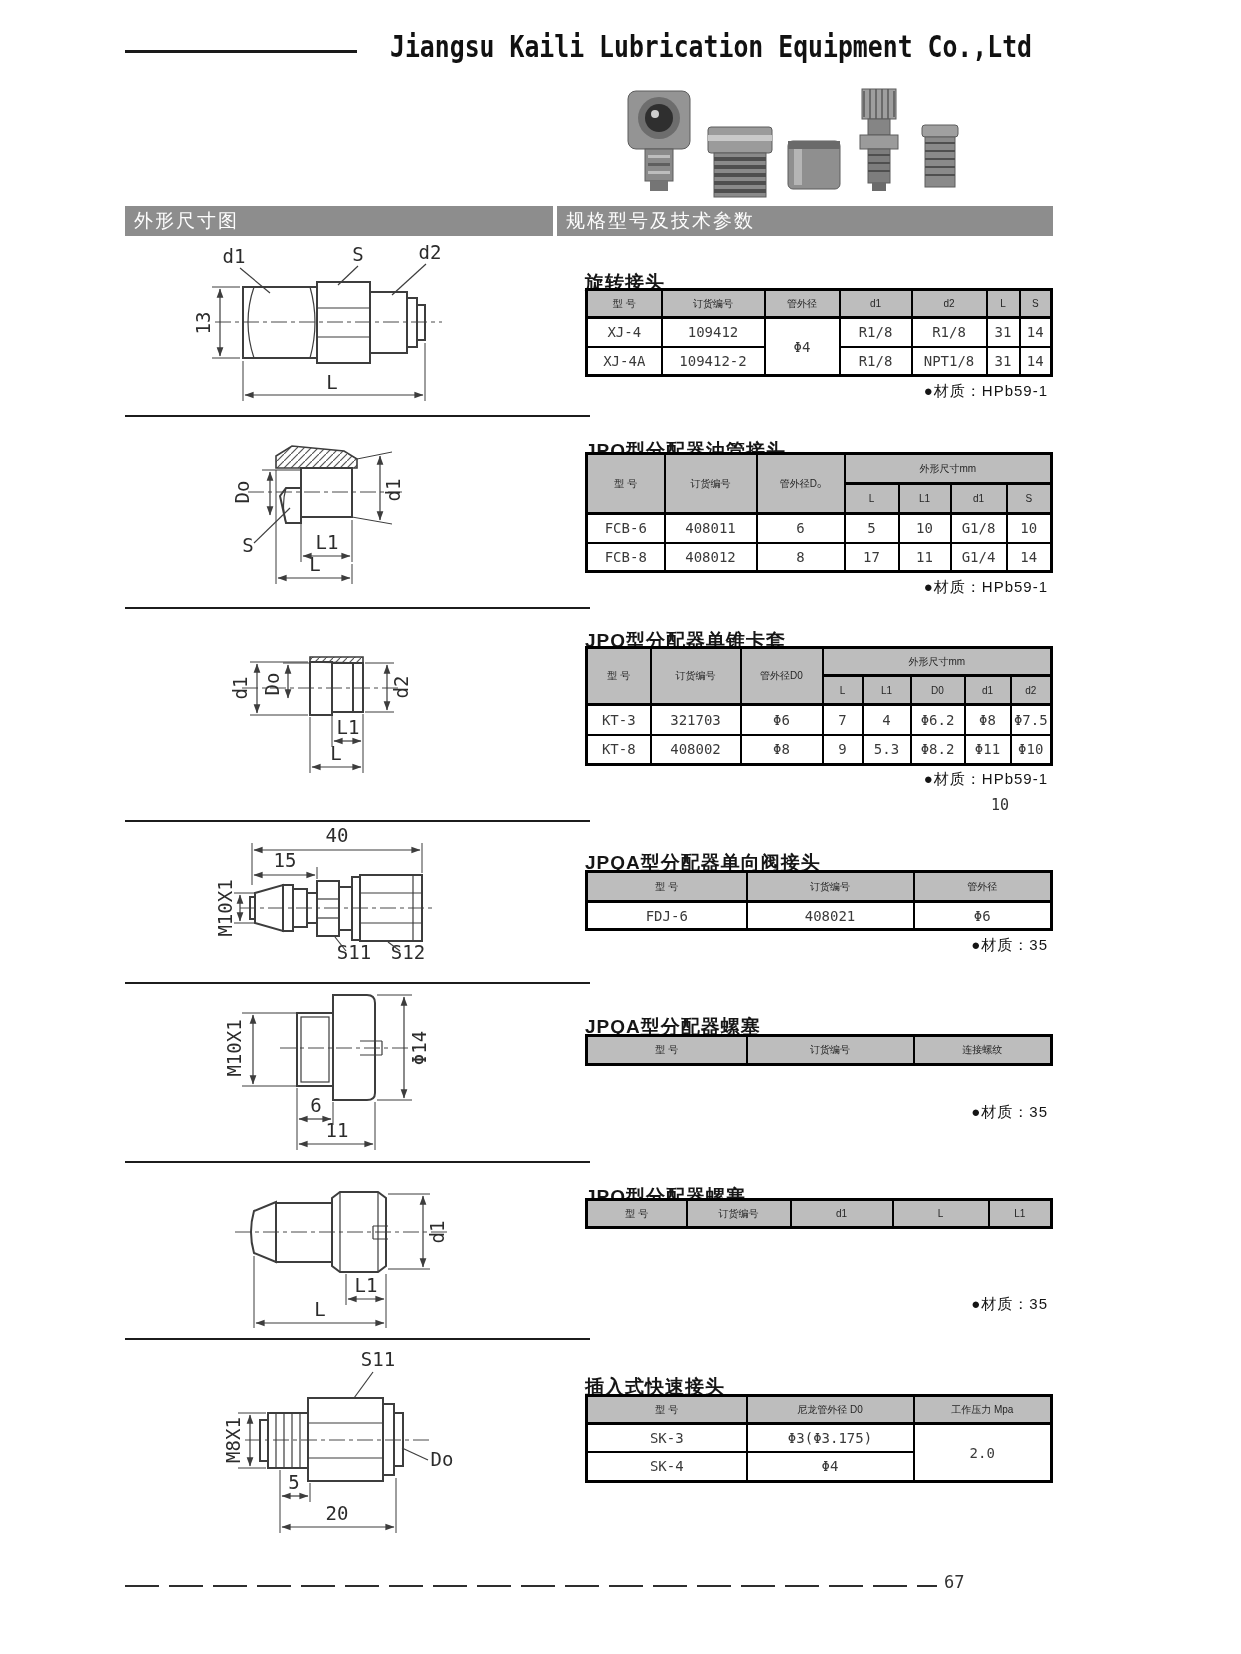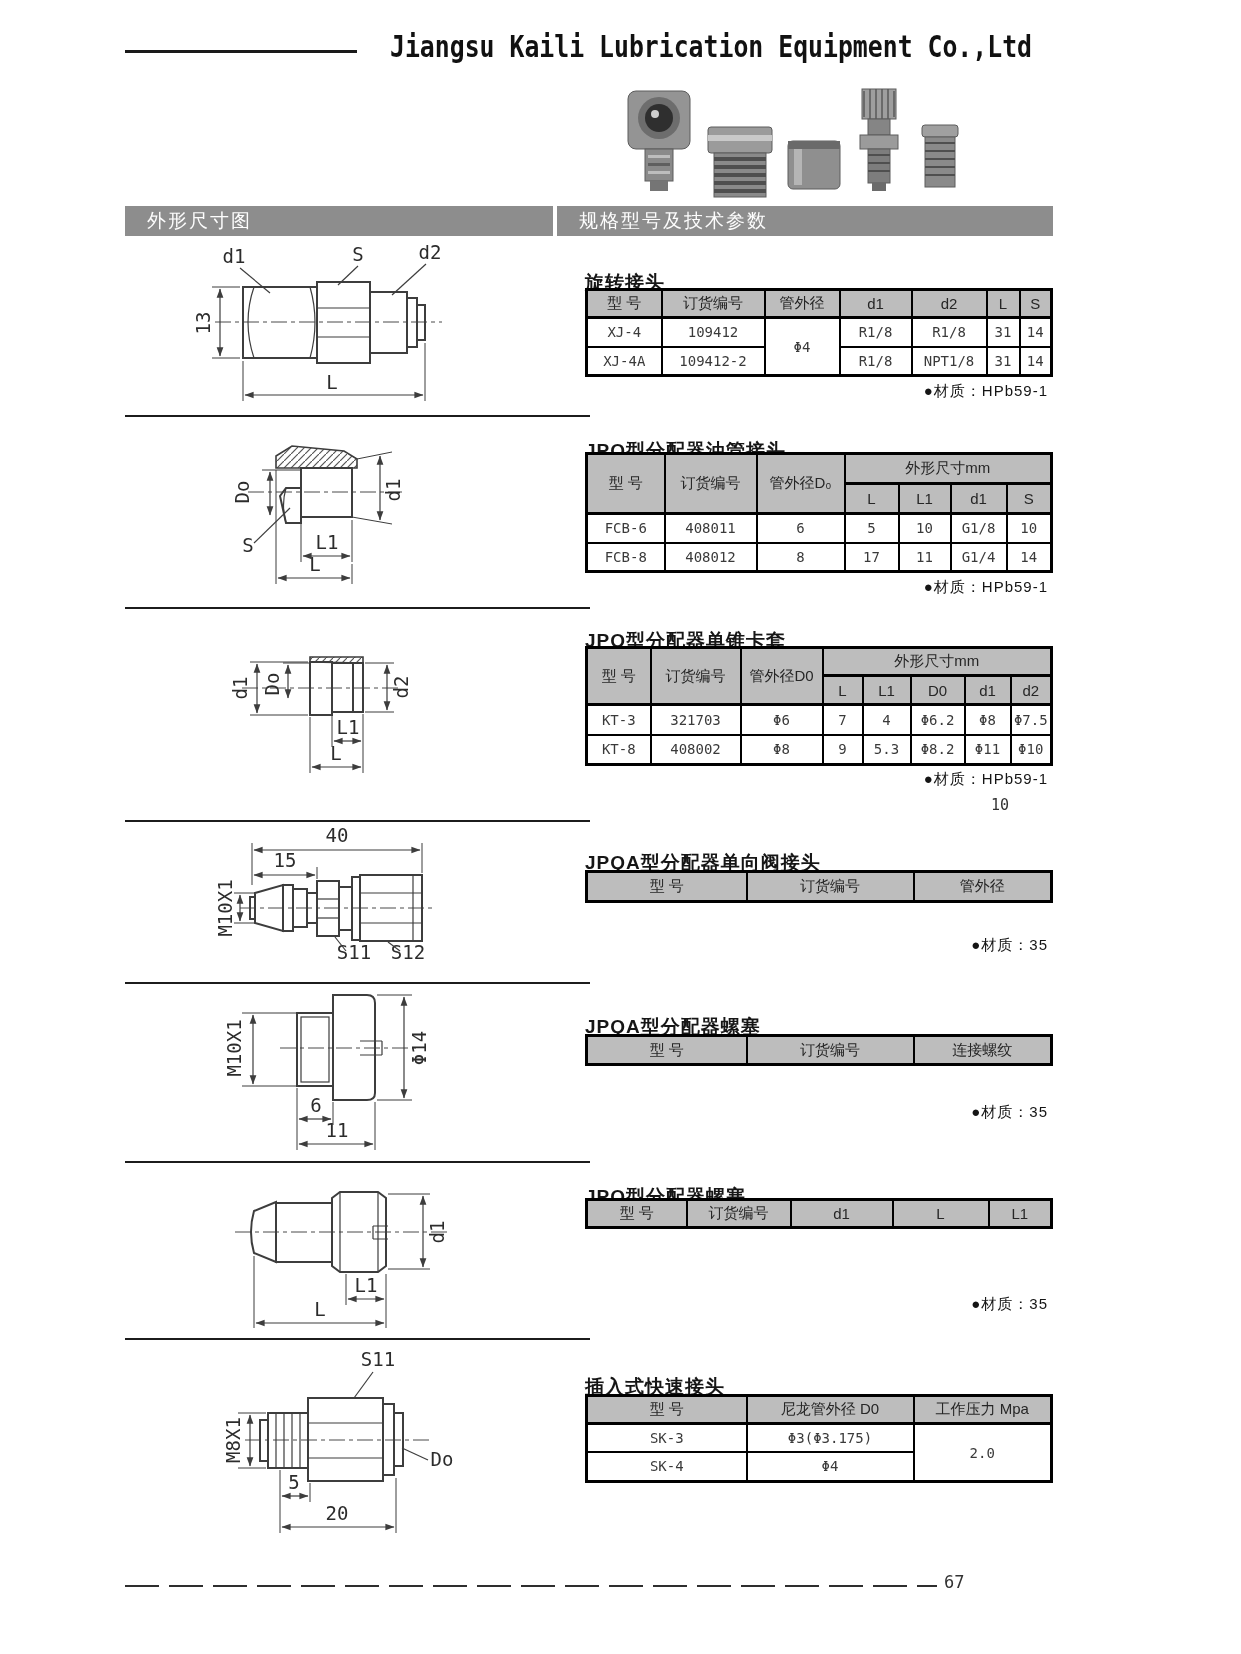--- a/index.html
+++ b/index.html
@@ -8,33 +8,33 @@
   .abs{position:absolute;}
 
   
   #header-rule{left:125px;top:50px;width:232px;height:3px;background:#1a1a1a;}
   #company-title{left:390px;top:28px;font-family:"DejaVu Sans Mono","Liberation Mono",monospace;
        font-weight:bold;font-size:31px;color:#111;transform:scaleX(0.80);transform-origin:left center;
        white-space:nowrap;letter-spacing:0px;}
 
   
   .bar{top:206px;height:30px;background:#8d8d8d;color:#fdfdfd;font-size:19px;line-height:30px;
-       padding-left:22px;box-sizing:border-box;letter-spacing:2px;}
+       padding-left:9px;box-sizing:border-box;letter-spacing:2px;}
   #bar-left{left:125px;width:428px;}
   #bar-right{left:557px;width:496px;}
 
   
   .sec-title{left:585px;font-size:19px;font-weight:700;color:#161616;letter-spacing:1px;white-space:nowrap;margin-top:12px;}
 
   
   table.spec{border-collapse:collapse;table-layout:fixed;position:absolute;left:585px;
        border:3px solid #000;background:#fff;}
   table.spec th,table.spec td{border:2px solid #000;text-align:center;vertical-align:middle;
        padding:0;overflow:hidden;white-space:nowrap;}
-  table.spec th{background:#bdbdbd;font-weight:400;font-size:15px;color:#262626;
+  table.spec th{background:#bdbdbd;font-weight:400;font-size:10px;color:#262626;
        border-bottom-width:3px;}
   table.spec td{font-family:"DejaVu Sans Mono","Liberation Mono",monospace;font-size:14px;color:#3a3a3a;}
   .note{width:463px;left:585px;text-align:right;font-size:15px;color:#151515;letter-spacing:1px;white-space:nowrap;}
   .sep{left:125px;width:465px;height:2px;background:#1c1c1c;}
 
   
   #dash-line{left:125px;top:1585px;width:812px;height:2px;
        background:repeating-linear-gradient(90deg,#2e2e2e 0 34px,transparent 34px 44px);}
   #page-num{left:944px;top:1572px;font-family:"DejaVu Sans Mono",monospace;font-size:17px;color:#333;}
   #stray-10{left:975px;top:796px;width:50px;text-align:center;
@@ -377,20 +377,25 @@
         <col style="width:160px">
         <col style="width:167px">
         <col style="width:138px">
       </colgroup>
     <tbody>
         <tr style="height:30px">
       <th>型 号</th>
       <th>订货编号</th>
       <th>管外径</th>
     </tr>
+    <tr style="height:28px">
+      <td>FDJ-6</td>
+      <td>408021</td>
+      <td>Φ6</td>
+    </tr>
   </tbody>
     </table>
   <div class="abs note" style="top:936px">●材质：35</div>
 
   <div class="abs sep" style="top:982px"></div>
 
   <svg class="abs" style="left:130px;top:950px" width="440" height="205">
     <line class="cl" x1="150" y1="98" x2="290" y2="98"></line>
     <line class="ext" x1="167" y1="63" x2="112" y2="63"></line>
     <line class="ext" x1="167" y1="136" x2="112" y2="136"></line>

